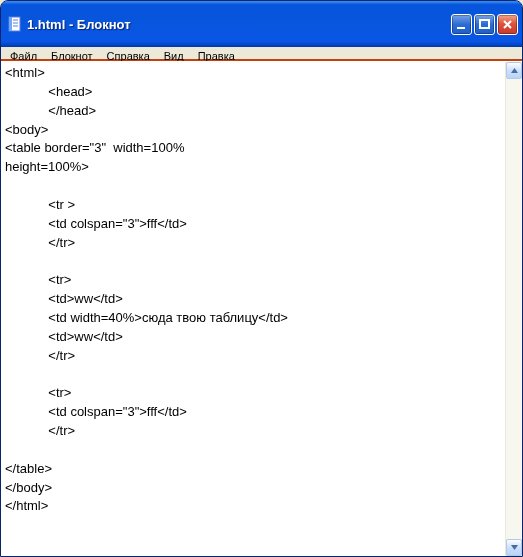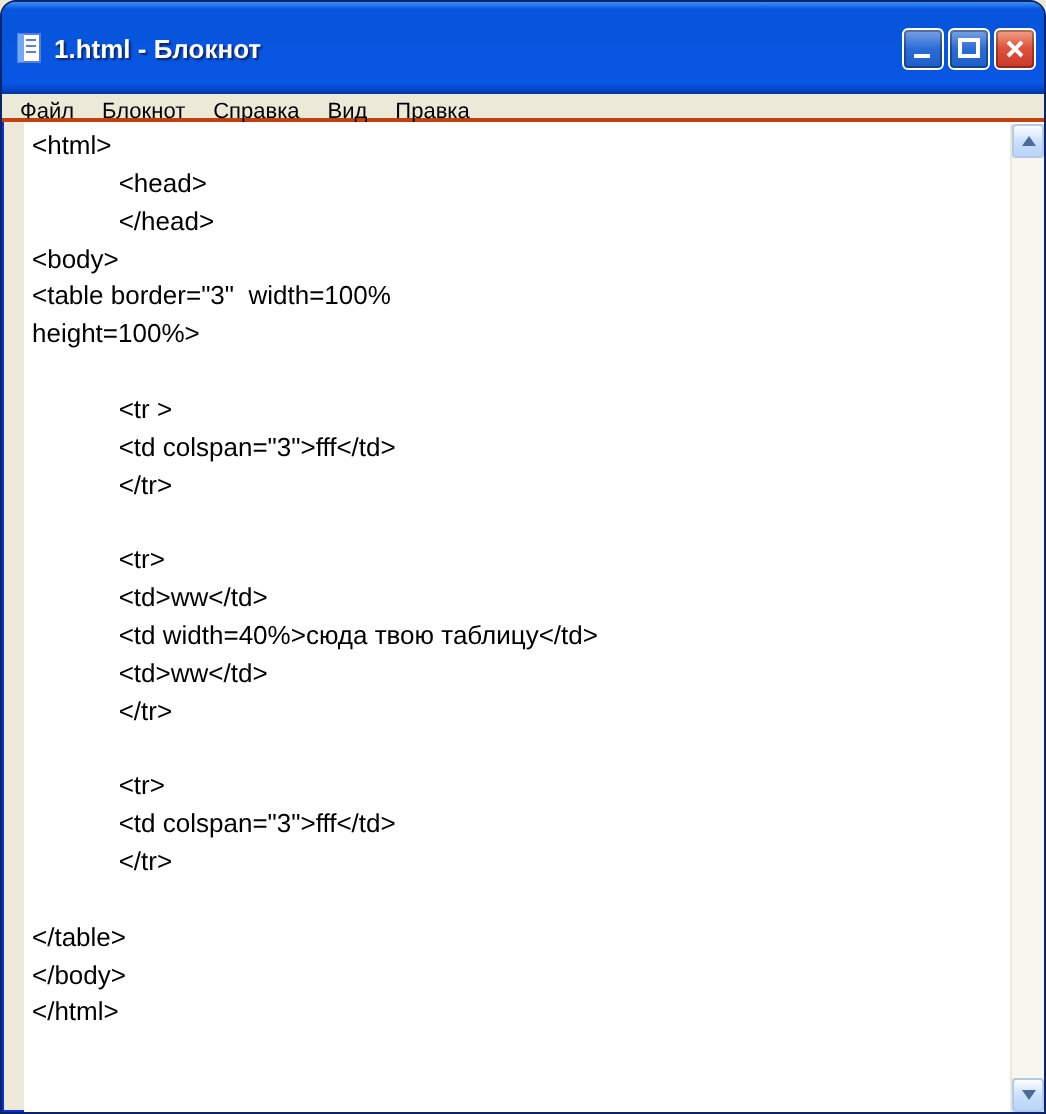--- a/index.html
+++ b/index.html
@@ -73,21 +73,20 @@
     padding: 3px 7px 2px 7px;
     font-size: 11px;
     color: #000;
     cursor: default;
   }
   .content-wrap {
     flex: 1;
     display: flex;
     background: #fff;
     border-top: 1px solid #fff;
-    margin-left: 11px;
   }
   .content {
     flex: 1;
     background: #fff;
     padding: 2px 4px;
     font-family: Verdana, Tahoma, Arial, sans-serif;
     font-size: 13px;
     line-height: 1.45;
     color: #000;
     white-space: pre;

